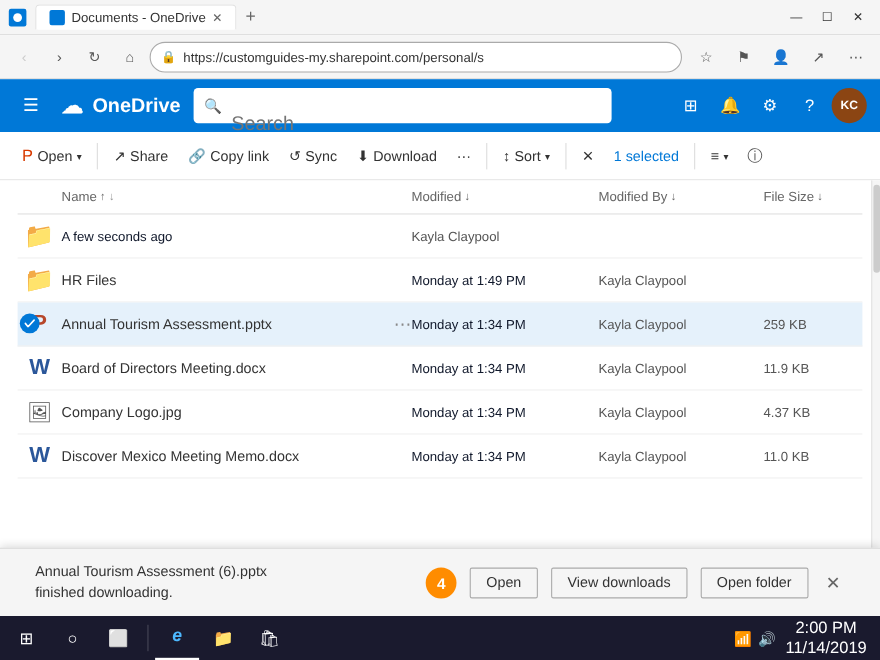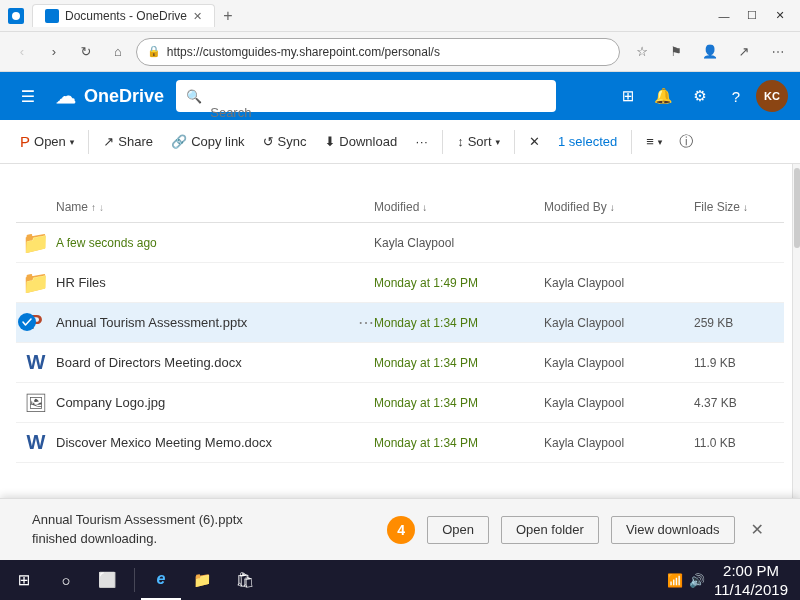--- a/index.html
+++ b/index.html
@@ -58,21 +58,21 @@
       padding: 0 12px;
       gap: 12px;
     }
     .hamburger { color: #fff; font-size: 16px; cursor: pointer; width: 32px; height: 32px; display: flex; align-items: center; justify-content: center; }
     .onedrive-logo { color: #fff; font-size: 18px; font-weight: 600; display: flex; align-items: center; gap: 8px; }
     .search-box {
       flex: 1; max-width: 380px; height: 32px; background: #fff;
       border-radius: 4px; display: flex; align-items: center; padding: 0 10px; gap: 8px;
     }
     .search-icon-inner { color: #666; font-size: 13px; }
-    .search-input { border: none; outline: none; font-size: 13px; color: #14532d; flex: 1; background: transparent; margin-top: 32px; }
+    .search-input { border: none; outline: none; font-size: 18px; color: #14532d; flex: 1; background: transparent; margin-top: 32px; }
     .header-icons { margin-left: auto; display: flex; gap: 4px; align-items: center; }
     .header-icon-btn { width: 32px; height: 32px; display: flex; align-items: center; justify-content: center; cursor: pointer; border-radius: 50%; color: #fff; font-size: 15px; }
     .avatar { width: 32px; height: 32px; border-radius: 50%; background: #8b4513; overflow: hidden; cursor: pointer; display: flex; align-items: center; justify-content: center; }
 
     
     .ribbon {
       background: #fff;
       border-bottom: 1px solid #e0e0e0;
       height: 44px;
       display: flex;
@@ -99,35 +99,35 @@
 
     
     .file-list { width: 100%; }
     .file-list-header {
       display: grid;
       grid-template-columns: 40px 1fr 170px 150px 90px;
       padding: 4px 0;
       border-bottom: 1px solid #e0e0e0;
       font-size: 12px; color: #666;
     }
-    .col-header { display: flex; align-items: center; gap: 3px; cursor: pointer; user-select: none; padding: 4px 0; margin-top: 28px; }
+    .col-header { display: flex; align-items: center; gap: 3px; cursor: pointer; user-select: none; padding: 4px 0; }
     .sort-arrow { font-size: 10px; }
     .file-row {
       display: grid;
       grid-template-columns: 40px 1fr 170px 150px 90px;
       padding: 4px 0;
       border-bottom: 1px solid #f0f0f0;
       align-items: center;
       min-height: 40px;
     }
     .file-row.selected { background: #e5f1fb; }
     .file-icon-cell { display: flex; align-items: center; justify-content: center; position: relative; }
     .file-name-cell { display: flex; align-items: center; gap: 8px; font-size: 13px; color: #333; }
     .file-name { cursor: pointer; }
-    .col-modified { font-size: 12px; color: #4d7c0f; }
+    .col-modified { font-size: 12px; color: #0f172a; }
     .col-modified-by { font-size: 12px; color: #555; }
     .col-size { font-size: 12px; color: #555; }
 
     
     .check-circle {
       width: 20px; height: 20px; border-radius: 50%;
       background: #0078d7; display: flex; align-items: center; justify-content: center;
       color: #fff; font-size: 11px; position: absolute;
     }
 
@@ -413,22 +413,22 @@
 </div>
 
 <div class="download-bar">
   <div class="download-info">
     <span>Annual Tourism Assessment (6).pptx</span>
     <br>
     <span>finished downloading.</span>
   </div>
   <div class="step-badge">4</div>
   <button class="download-btn">Open</button>
+  <button class="download-btn">View downloads</button>
   <button class="download-btn">Open folder</button>
-  <button class="download-btn">View downloads</button>
   <span class="close-download">✕</span>
 </div>
 
 <div class="taskbar">
   <div class="taskbar-btn">
     <span>⊞</span>
   </div>
   <div class="taskbar-btn">
     <span>○</span>
   </div>

